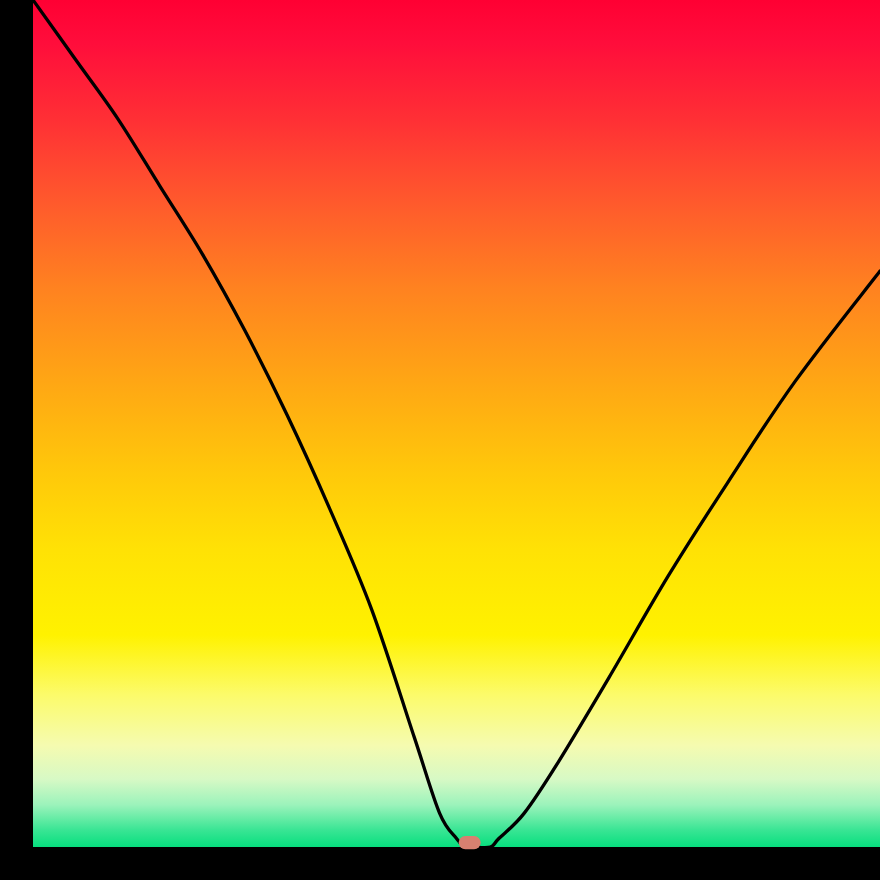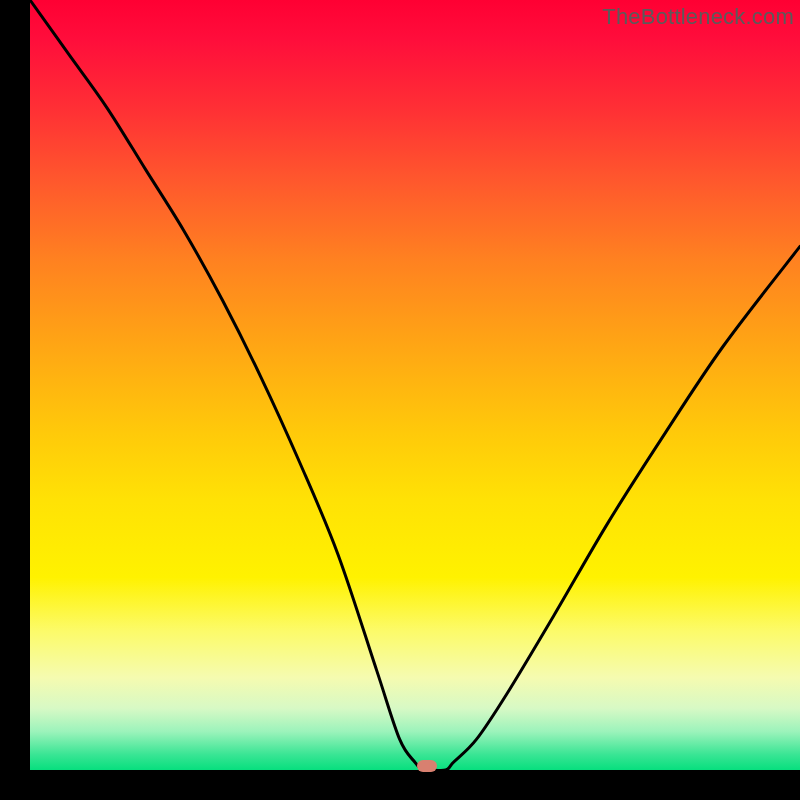--- a/index.html
+++ b/index.html
@@ -56,19 +56,18 @@
     border-radius: 6px;
     background: #d88070;
     transform: translate(-50%, -50%);
   }
 </style>
 </head>
 <body>
 
 <div class="container">
   <div class="plot-area">
-    <div class="watermark">TheBottleneck.com</div>
     <svg class="curve" viewBox="0 0 770 770" preserveAspectRatio="none">
       <path id="curve-path" fill="none" stroke="#000" stroke-width="3" stroke-linejoin="round" stroke-linecap="round" d="M 0 0 C 6.416666666666667 8.983333333333329, 25.666666666666664 35.93333333333332, 38.5 53.89999999999998 C 51.333333333333336 71.86666666666663, 64.16666666666667 88.54999999999995, 77 107.79999999999995 C 89.83333333333333 127.04999999999995, 102.66666666666667 148.86666666666665, 115.5 169.39999999999998 C 128.33333333333334 189.9333333333333, 141.16666666666666 209.18333333333334, 154 231 C 166.83333333333334 252.81666666666666, 179.66666666666666 275.9166666666667, 192.5 300.3 C 205.33333333333334 324.68333333333334, 218.16666666666666 350.35, 231 377.3 C 243.83333333333334 404.25, 256.6666666666667 432.48333333333335, 269.5 462 C 282.3333333333333 491.51666666666665, 295.1666666666667 519.75, 308 554.4 C 320.8333333333333 589.05, 336.23333333333335 639.0999999999999, 346.5 669.9 C 356.76666666666665 700.7, 363.1833333333333 723.8000000000001, 369.59999999999997 739.2 C 376.01666666666665 754.6, 381.15 757.1666666666666, 385 762.3 C 388.85 767.4333333333333, 390.1333333333333 768.7166666666667, 392.7 770 C 395.26666666666665 771.2833333333333, 396.55 770, 400.40000000000003 770 C 404.25000000000006 770, 411.95 771.2833333333333, 415.8 770 C 419.65000000000003 768.7166666666667, 418.36666666666673 767.4333333333333, 423.50000000000006 762.3 C 428.6333333333334 757.1666666666666, 437.6166666666667 750.75, 446.59999999999997 739.2 C 455.58333333333326 727.6500000000001, 464.5666666666666 713.5333333333333, 477.4 693 C 490.23333333333335 672.4666666666667, 506.9166666666667 644.2333333333333, 523.6 616 C 540.2833333333333 587.7666666666667, 559.5333333333333 553.1166666666667, 577.5 523.6 C 595.4666666666667 494.08333333333337, 612.15 468.41666666666663, 631.4 438.9 C 650.65 409.3833333333333, 669.9 378.58333333333326, 693 346.49999999999994 C 716.1 314.41666666666663, 757.1666666666666 263.0833333333333, 770 246.39999999999998"></path>
     </svg>
     <div class="marker" id="min-marker" style="left: 396.55px; top: 766.15px; background: rgb(216, 128, 112);"></div>
   </div>
 </div>
 
 </body></html>

